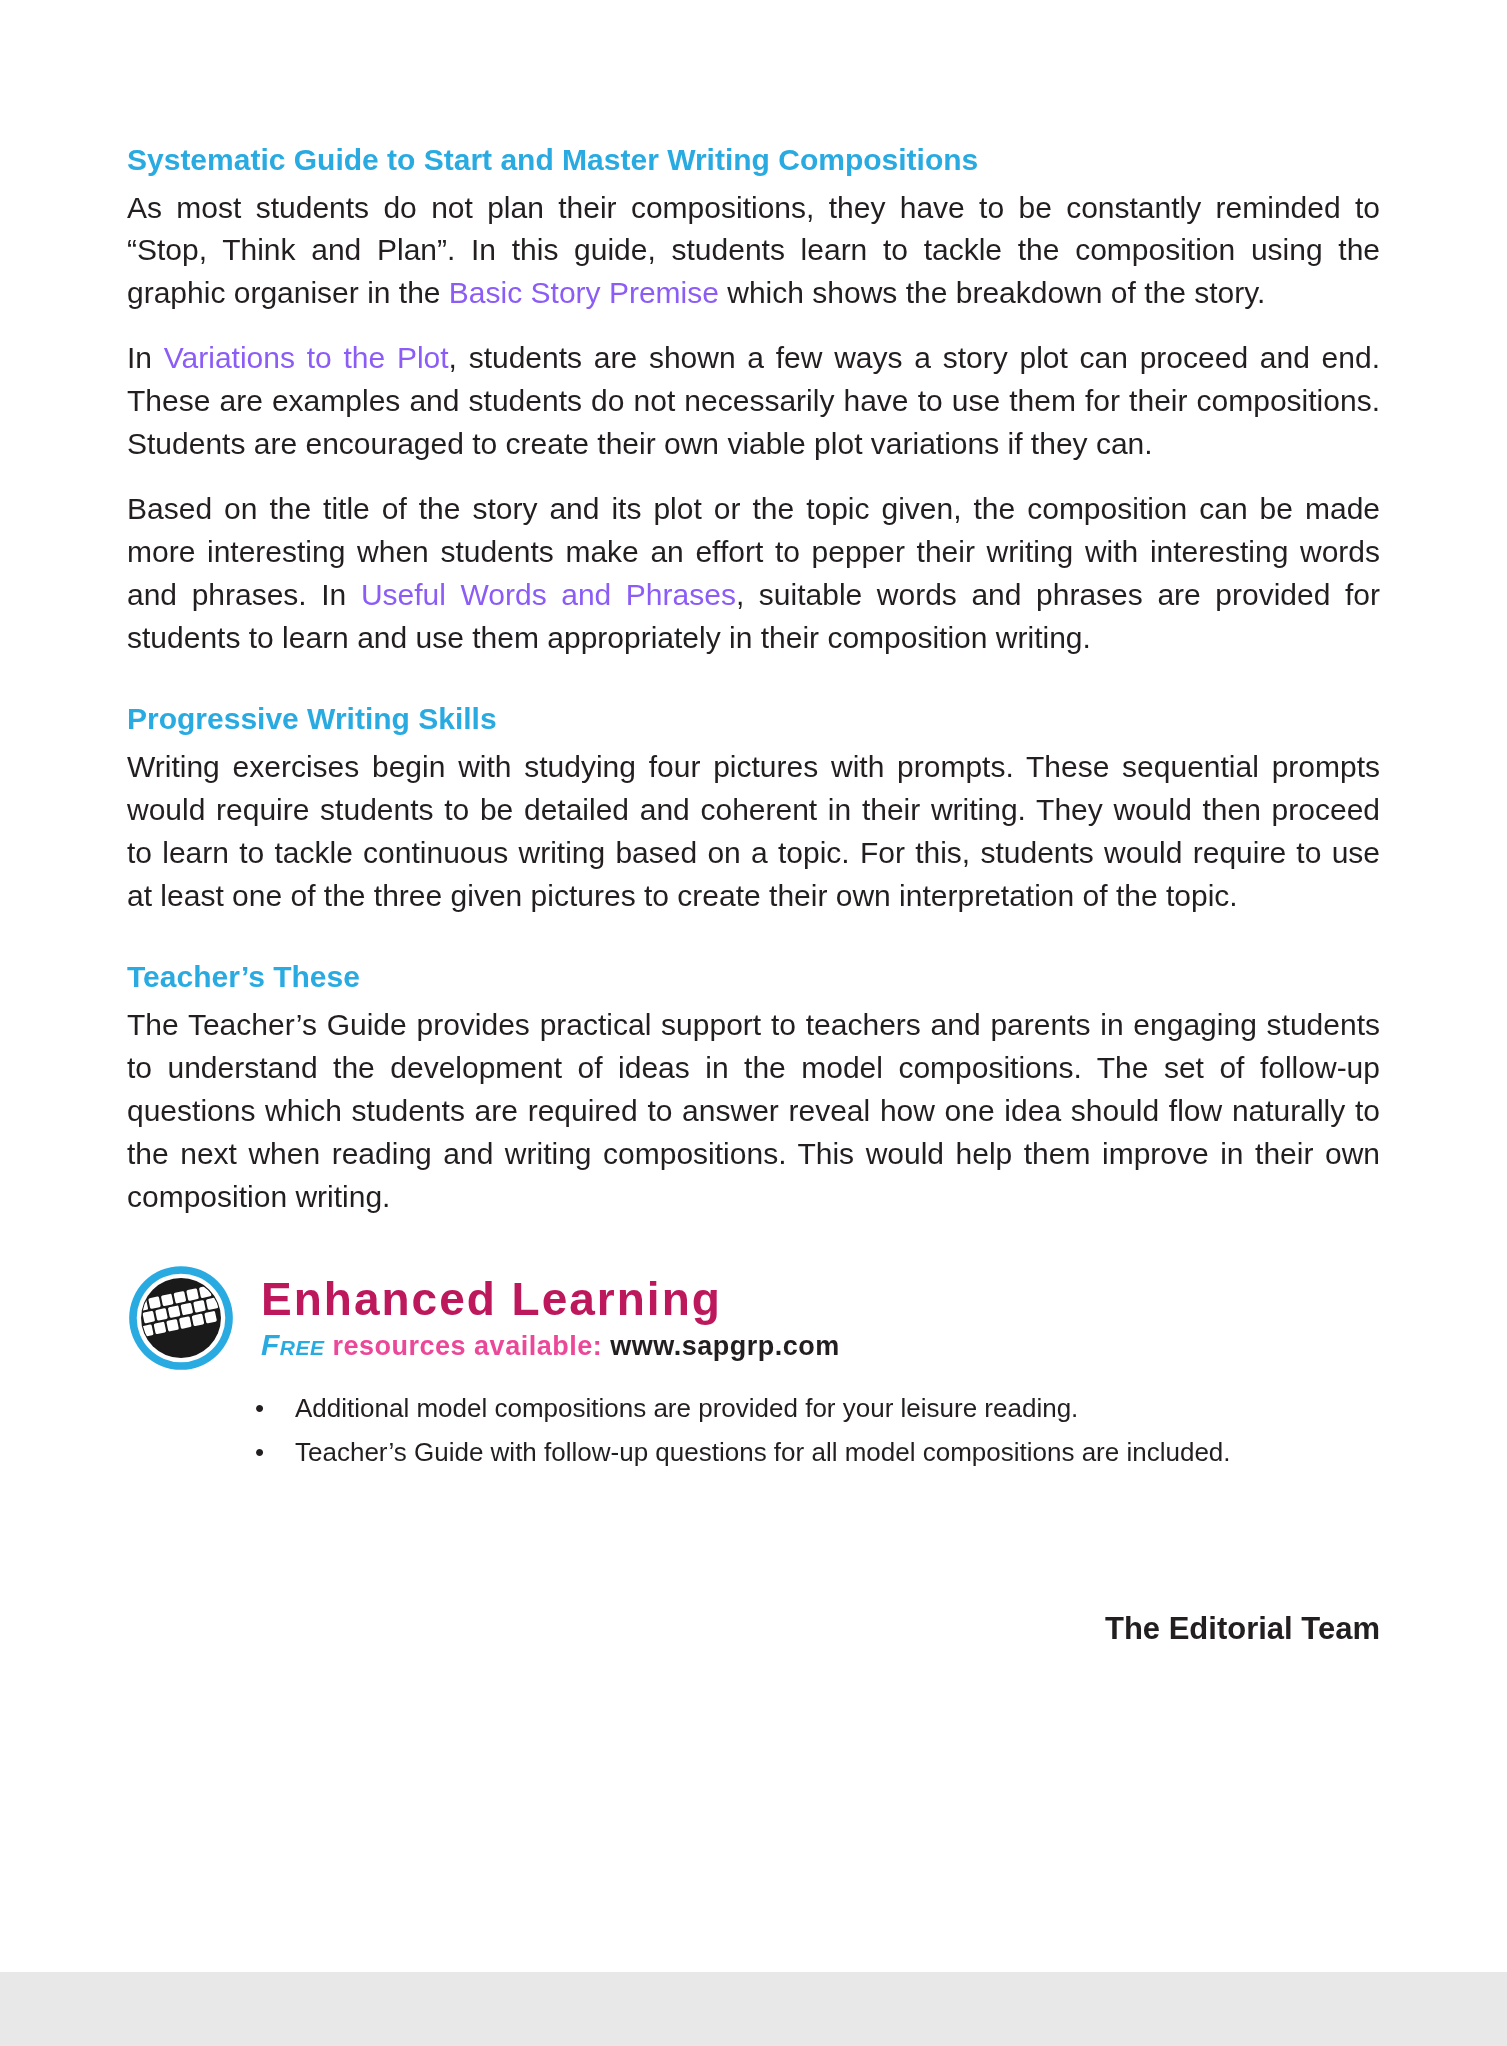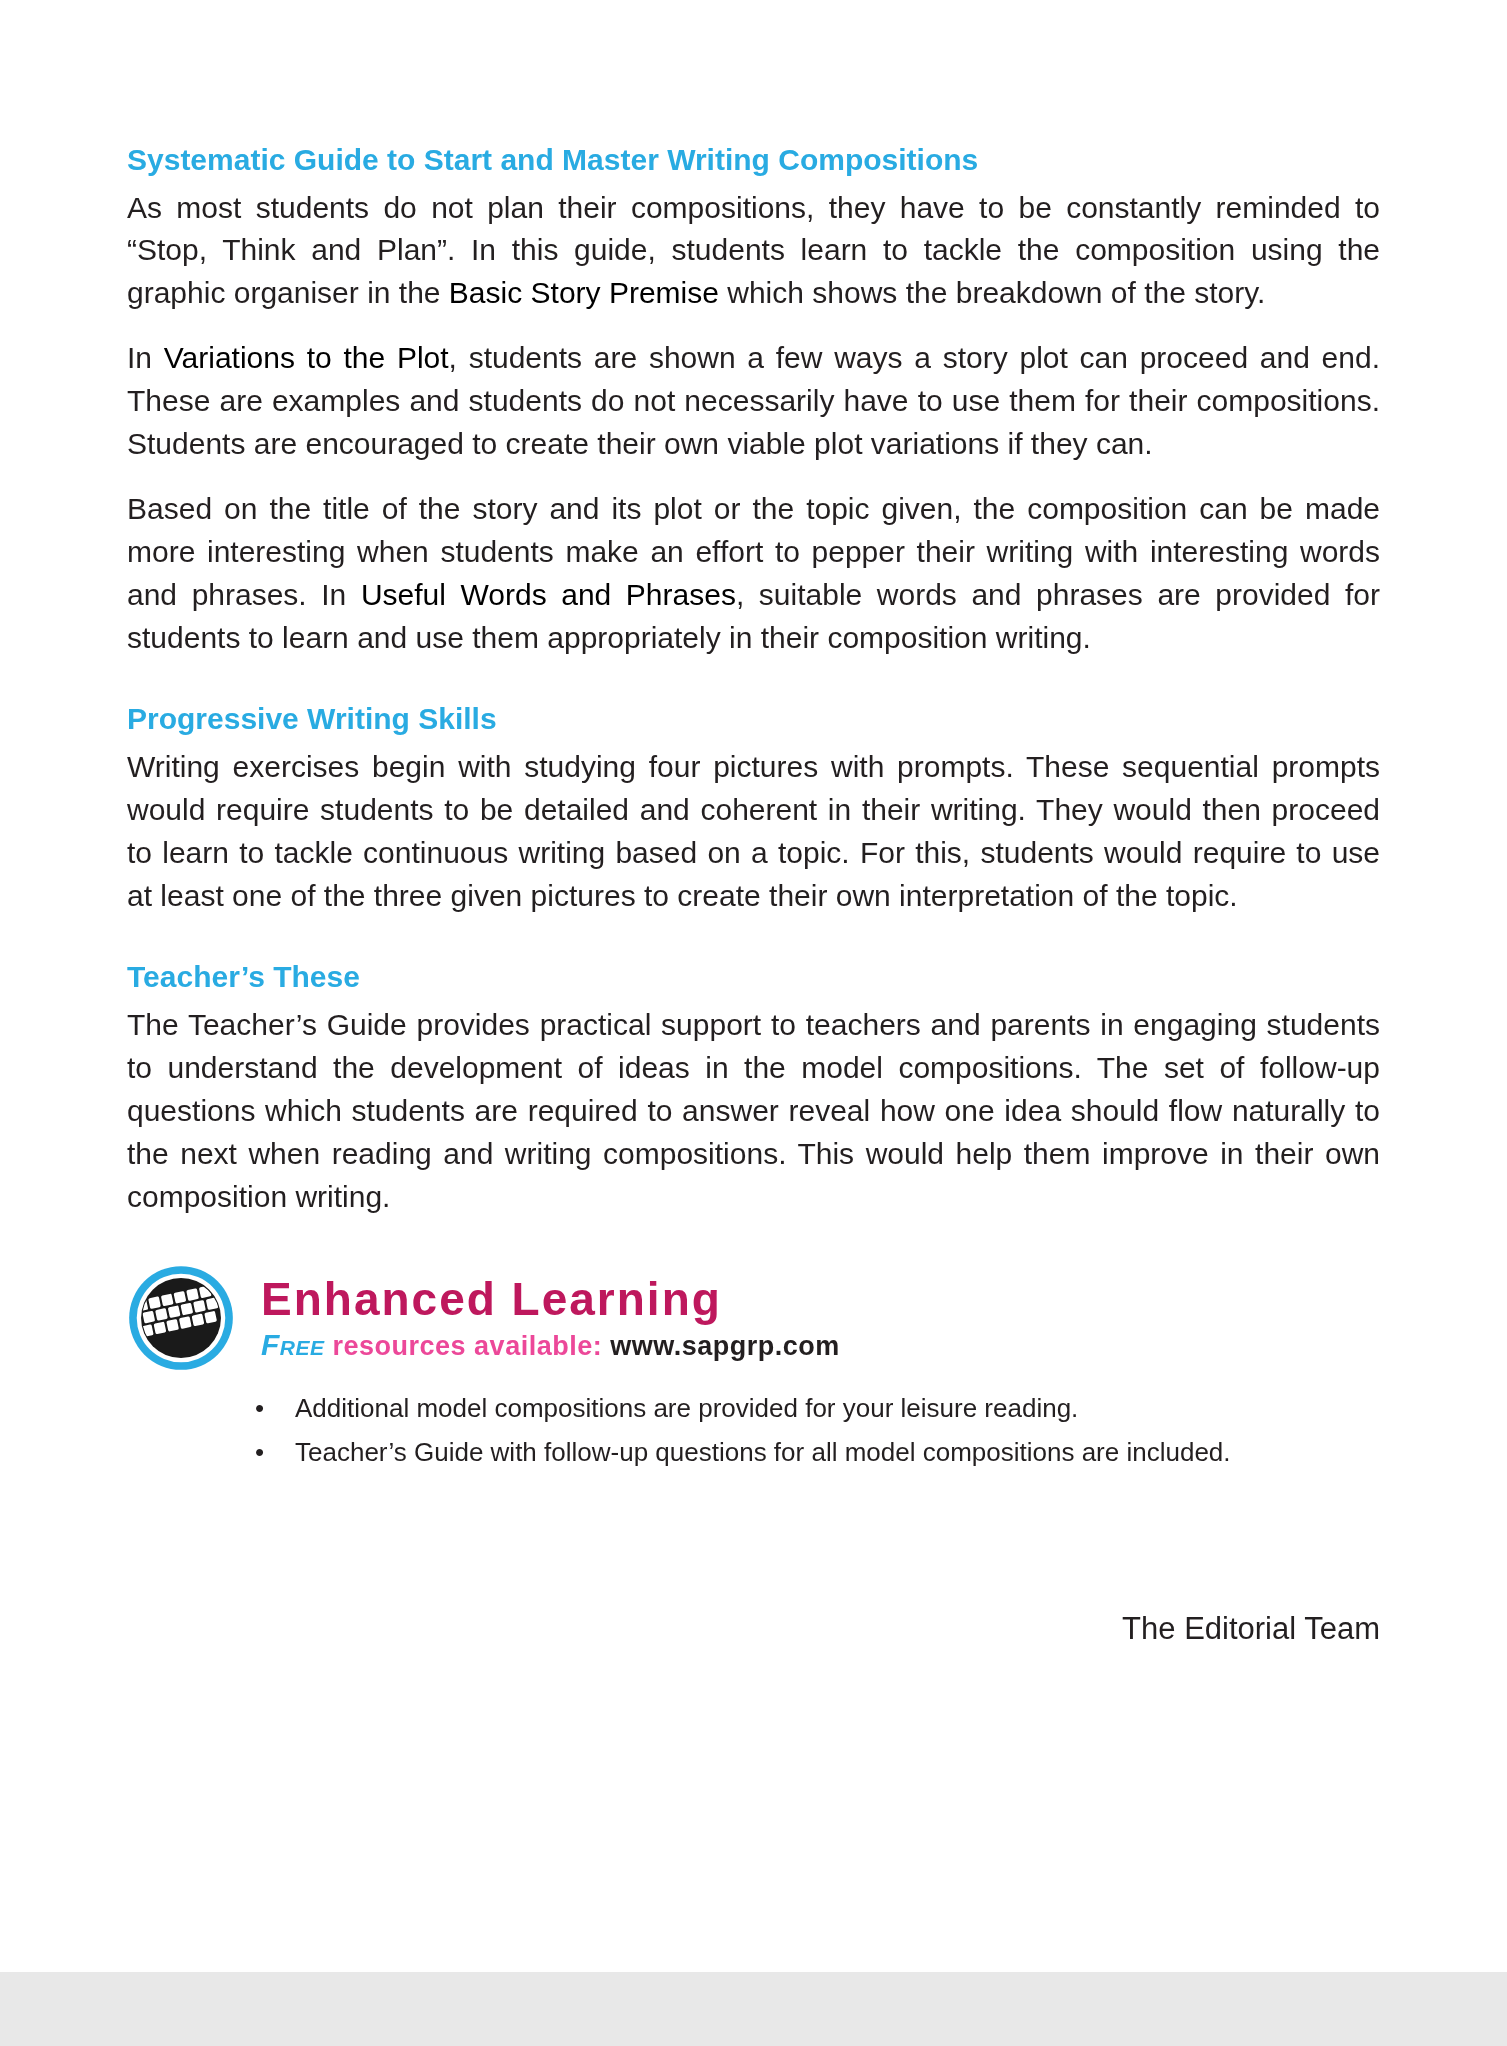--- a/index.html
+++ b/index.html
@@ -23,21 +23,21 @@
     line-height: 1.35;
     margin-bottom: 6px;
   }
   p.para {
     font-size: 30px;
     line-height: 1.43;
     text-align: justify;
     margin-bottom: 22px;
   }
   p.para:last-child { margin-bottom: 0; }
-  .inline-link { color: #000000; }
+  .inline-link { color: #8b5cf6; }
 
   
   .logo-block {
     display: flex;
     align-items: center;
     gap: 26px;
     margin-top: 46px;
     margin-bottom: 18px;
   }
   .logo-icon { width: 108px; height: 108px; flex: 0 0 auto; }
@@ -80,21 +80,21 @@
     content: "\2022";
     position: absolute;
     left: -40px;
     top: 0;
   }
 
   .footer-signature {
     margin-top: 140px;
     text-align: right;
     font-size: 31px;
-    font-weight: normal;
+    font-weight: bold;
   }
 </style>
 </head>
 <body>
 
 <div class="sheet">
 
   <div class="section">
     <h2 class="section-heading">Systematic Guide to Start and Master Writing Compositions</h2>
     <p class="para"><span>As most students do not plan their compositions, they have to be constantly reminded to “Stop, Think and Plan”. In this guide, students learn to tackle the composition using the graphic organiser in the </span><span class="inline-link">Basic Story Premise</span><span> which shows the breakdown of the story.</span></p>

